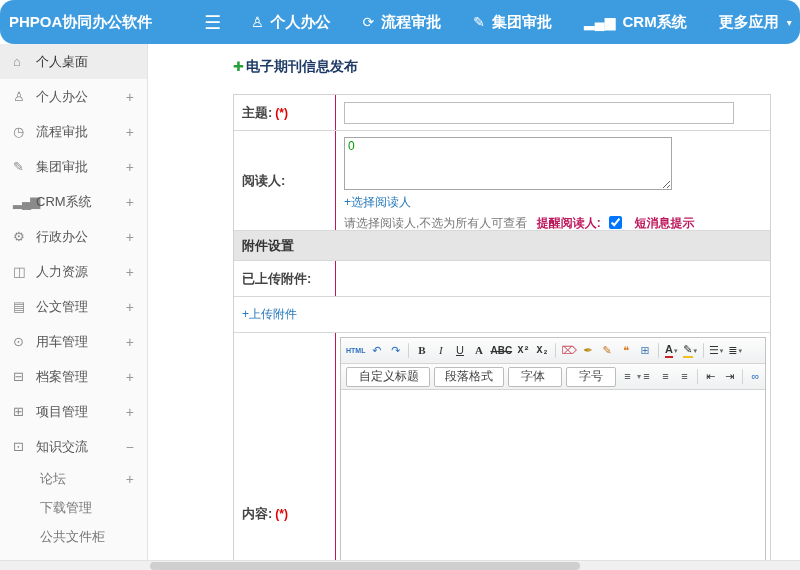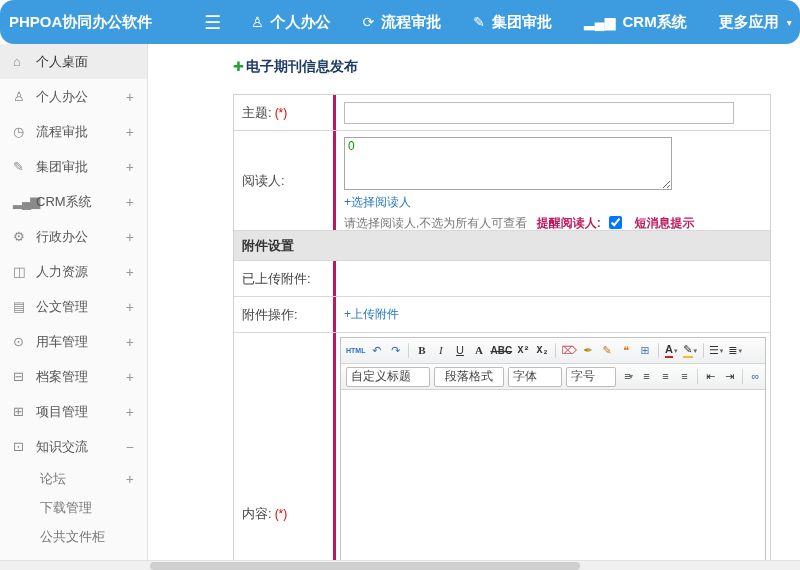--- a/index.html
+++ b/index.html
@@ -31,22 +31,22 @@
 
   
   .main { position:absolute; left:149px; top:44px; right:0; bottom:0; background:#fff; overflow:hidden; }
   .page-title { position:absolute; left:84px; top:14px; font-size:14px; font-weight:bold; color:#1d3a66; }
   .plus { color:#27a03b; margin-right:2px; font-size:13px; }
 
   .form { position:absolute; left:84px; top:50px; width:538px; background:#fff;
           border:1px solid #d2d2d2; border-bottom:1px solid #d2d2d2; font-size:13px; color:#444; }
   .frow { display:flex; border-bottom:1px solid #d8d8d8; }
   .frow:last-child { border-bottom:none; }
-  .flabel { width:102px; min-width:102px; border-right:3px solid #be185d;
-            display:flex; align-items:center; padding-left:8px; }
+  .flabel { width:102px; min-width:102px; border-right:1px solid #be185d;
+            display:flex; align-items:center; padding-left:8px;font-weight:bold; }
   .fcell { flex:1; padding:6px 8px; overflow:hidden; }
   .req { color:#e10000; font-size:12px; margin-left:3px; }
   .blue-link { color:#2779bd; font-size:12px; text-decoration:none; cursor:pointer; }
 
   .r-subject { height:36px; }
   .r-subject .fcell { display:flex; align-items:center; }
   .subject-input { width:390px; height:22px; border:1px solid #bdbdbd; background:#fff; padding:0 4px; font-size:12px; }
 
   .r-readers { height:100px; }
   .readers-box { width:328px; height:53px; border:1px solid #a6a6a6; resize:both;
@@ -77,21 +77,21 @@
   .tb .sep { min-width:1px; width:1px; height:15px; background:#d2d2d2; margin:0 3px; border:none; }
   .tiny .g { font-size:7px; font-weight:bold; }
   .bold .g { font-weight:bold; font-family:"Liberation Serif","DejaVu Serif",serif; }
   .italic .g { font-style:italic; font-family:"Liberation Serif","DejaVu Serif",serif; }
   .underline .g { text-decoration:underline; }
   .strike .g { font-size:10px; font-weight:bold; text-decoration:line-through; }
   .small .g { font-size:10px; font-weight:bold;font-family:Liberation Mono, monospace; }
   .fc .g { border-bottom:2px solid #cc2222; line-height:1.1; font-weight:bold; }
   .hl .g { border-bottom:2px solid #f0c020; line-height:1.1; }
   .tb-dd { display:inline-flex; align-items:center; justify-content:space-between; height:20px;
-           border:1px solid #bcbcbc; background:#fff; margin:16px 2px; padding:0 4px; font-size:12px;
+           border:1px solid #bcbcbc; background:#fff; margin:16px 2px; padding:0 12px; font-size:12px;
            color:#444; border-radius:2px; cursor:pointer; white-space:nowrap;gap:30px; }
   .tb-dd .c { font-size:8px; color:#777; margin-left:4px; }
   .w1 { width:84px; } .w2 { width:70px;flex-direction:column; } .w3 { width:54px; } .w4 { width:50px; }
   .ed-body { flex:1; background:#fff; cursor:text; }
 
   
   .hscroll { position:absolute; left:0; bottom:0; width:800px; height:10px; background:#f0f0f0;
              border-top:1px solid #e2e2e2; z-index:9; }
   .hthumb { position:absolute; left:150px; top:1px; width:430px; height:8px; background:#cfcfcf; border-radius:4px; }
 </style>
@@ -250,23 +250,20 @@
       </div>
 
       <div class="frow r-uploaded">
         <div class="flabel">
             <span>已上传附件:</span>
           </div>
         <div class="fcell"></div>
       </div>
 
       <div class="frow r-operation">
-        <div class="flabel">
-            <span>附件操作:</span>
-          </div>
         <div class="fcell">
             <a class="blue-link">+上传附件</a>
           </div>
       </div>
 
       <div class="frow r-content">
         <div class="flabel">
             <span>内容:</span>
             <span class="req">(*)</span>
           </div>

